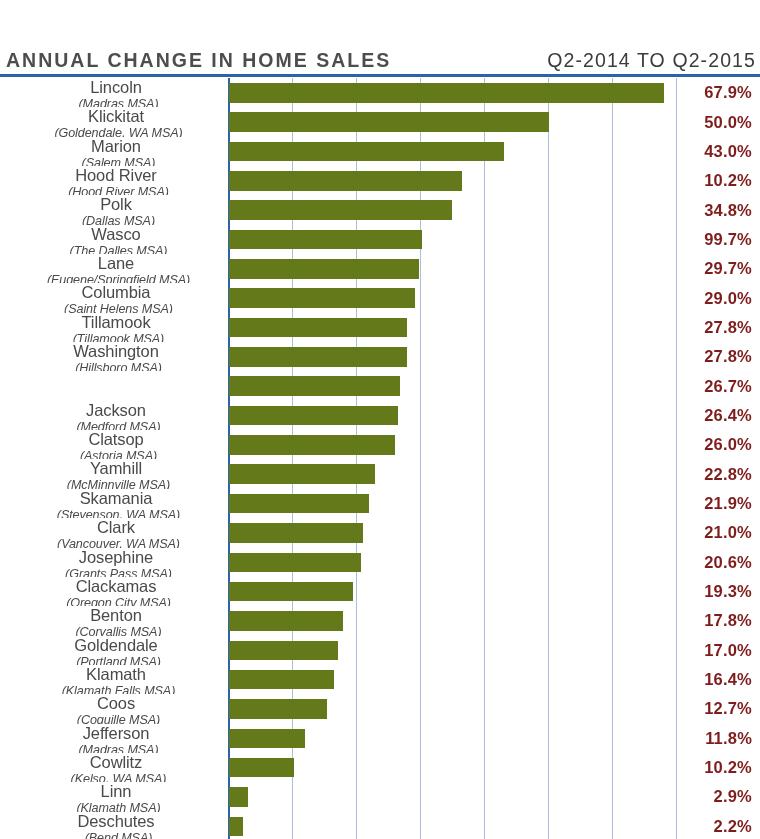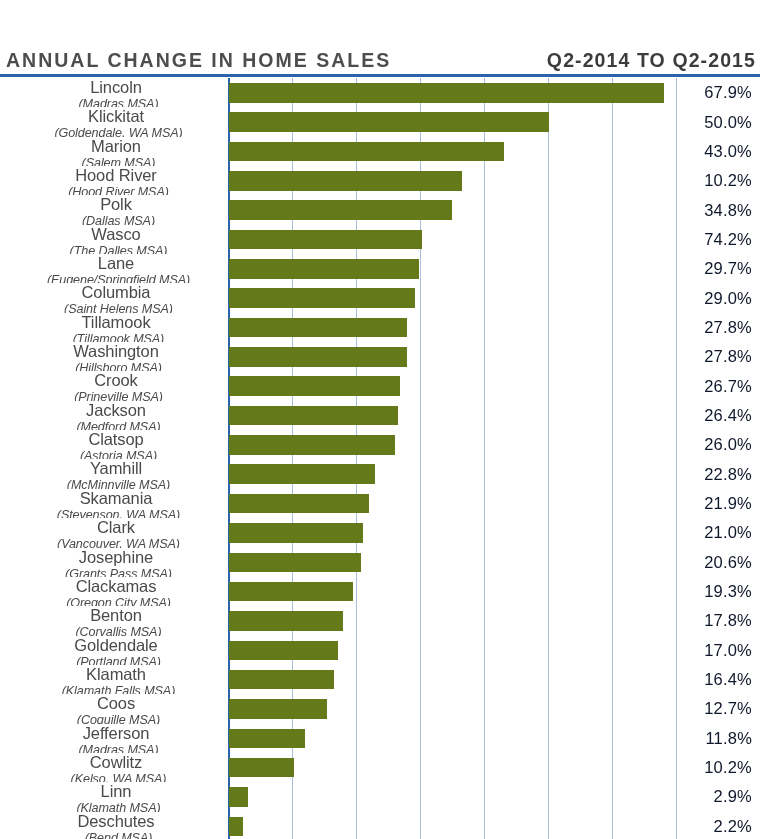--- a/index.html
+++ b/index.html
@@ -40,21 +40,21 @@
   .header-title {
     font-size: 19.5px;
     font-weight: bold;
     letter-spacing: 2.0px;
     color: #4d4d4d;
     line-height: 24px;
     white-space: nowrap;
   }
   .header-period {
     font-size: 19.5px;
-    font-weight: bold;
+    font-weight: normal;
     letter-spacing: 1.1px;
     color: #3c3c3c;
     line-height: 24px;
     white-space: nowrap;
   }
   .header-rule {
     position: absolute;
     left: 0;
     top: 26px;
     width: 760px;
@@ -148,22 +148,22 @@
   .row-value {
     position: absolute;
     right: 8px;
     top: 0;
     height: 29.35px;
     width: 78px;
     display: flex;
     align-items: center;
     justify-content: flex-end;
     font-size: 16.5px;
-    font-weight: normal;
-    color: #0f172a;
+    font-weight: bold;
+    color: #7f1d1d;
     letter-spacing: 0.2px;
   }
 
   
   .xticks {
     position: absolute;
     left: 0;
     top: 797px;
     width: 760px;
     height: 30px;
@@ -253,21 +253,21 @@
         <div class="row-value">34.8%</div>
       </div>
       <div class="row">
         <div class="row-label">
           <span class="county">Wasco</span>
           <span class="msa">(The Dalles MSA)</span>
         </div>
         <div class="row-bar-track">
           <div class="bar" style="width: 193.28px; background: rgb(99, 121, 26);"></div>
         </div>
-        <div class="row-value">74.2%</div>
+        <div class="row-value">99.7%</div>
       </div>
       <div class="row">
         <div class="row-label">
           <span class="county">Lane</span>
           <span class="msa">(Eugene/Springfield MSA)</span>
         </div>
         <div class="row-bar-track">
           <div class="bar" style="width: 190.08px; background: rgb(99, 121, 26);"></div>
         </div>
         <div class="row-value">29.7%</div>
@@ -296,24 +296,20 @@
         <div class="row-label">
           <span class="county">Washington</span>
           <span class="msa">(Hillsboro MSA)</span>
         </div>
         <div class="row-bar-track">
           <div class="bar" style="width: 177.92px; background: rgb(99, 121, 26);"></div>
         </div>
         <div class="row-value">27.8%</div>
       </div>
       <div class="row">
-        <div class="row-label">
-          <span class="county">Crook</span>
-          <span class="msa">(Prineville MSA)</span>
-        </div>
         <div class="row-bar-track">
           <div class="bar" style="width: 170.88px; background: rgb(99, 121, 26);"></div>
         </div>
         <div class="row-value">26.7%</div>
       </div>
       <div class="row">
         <div class="row-label">
           <span class="county">Jackson</span>
           <span class="msa">(Medford MSA)</span>
         </div>

